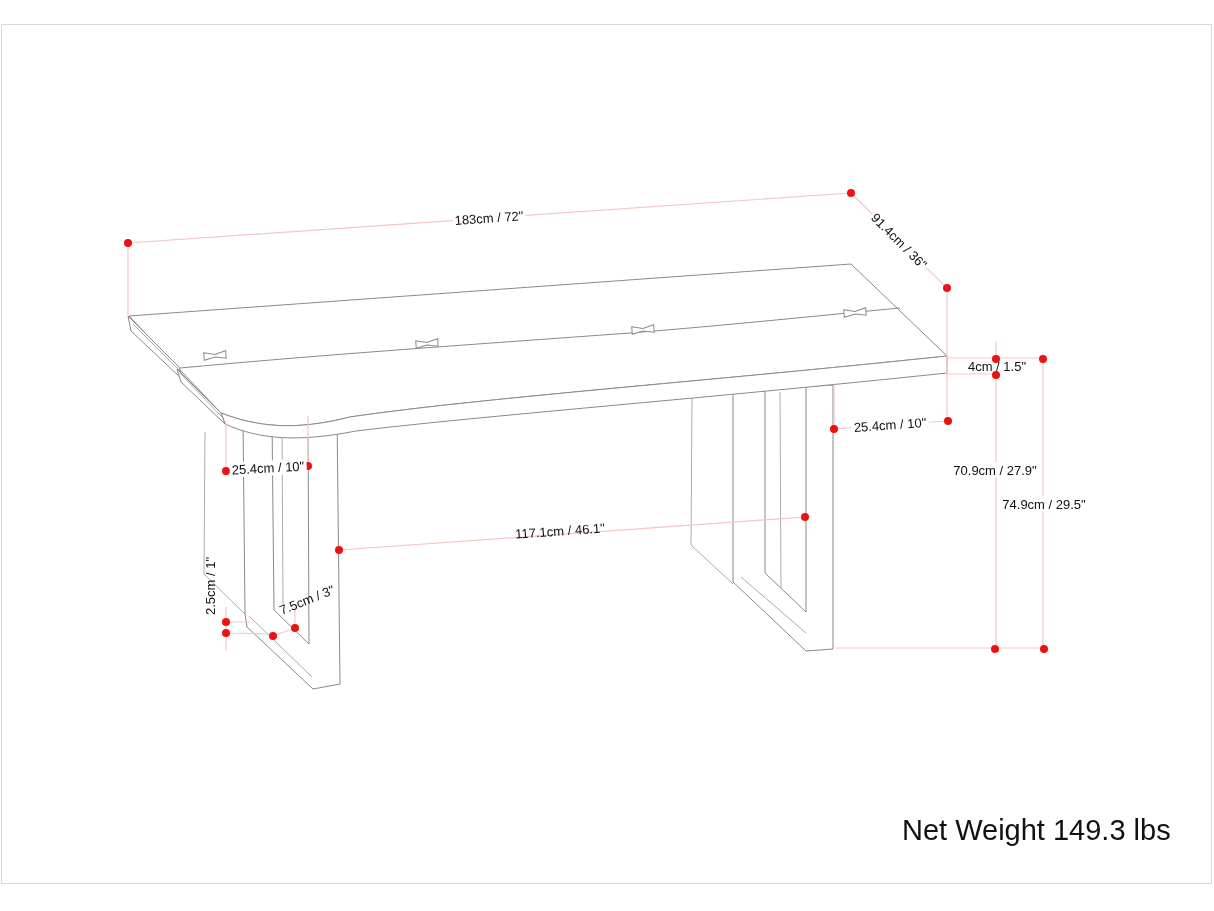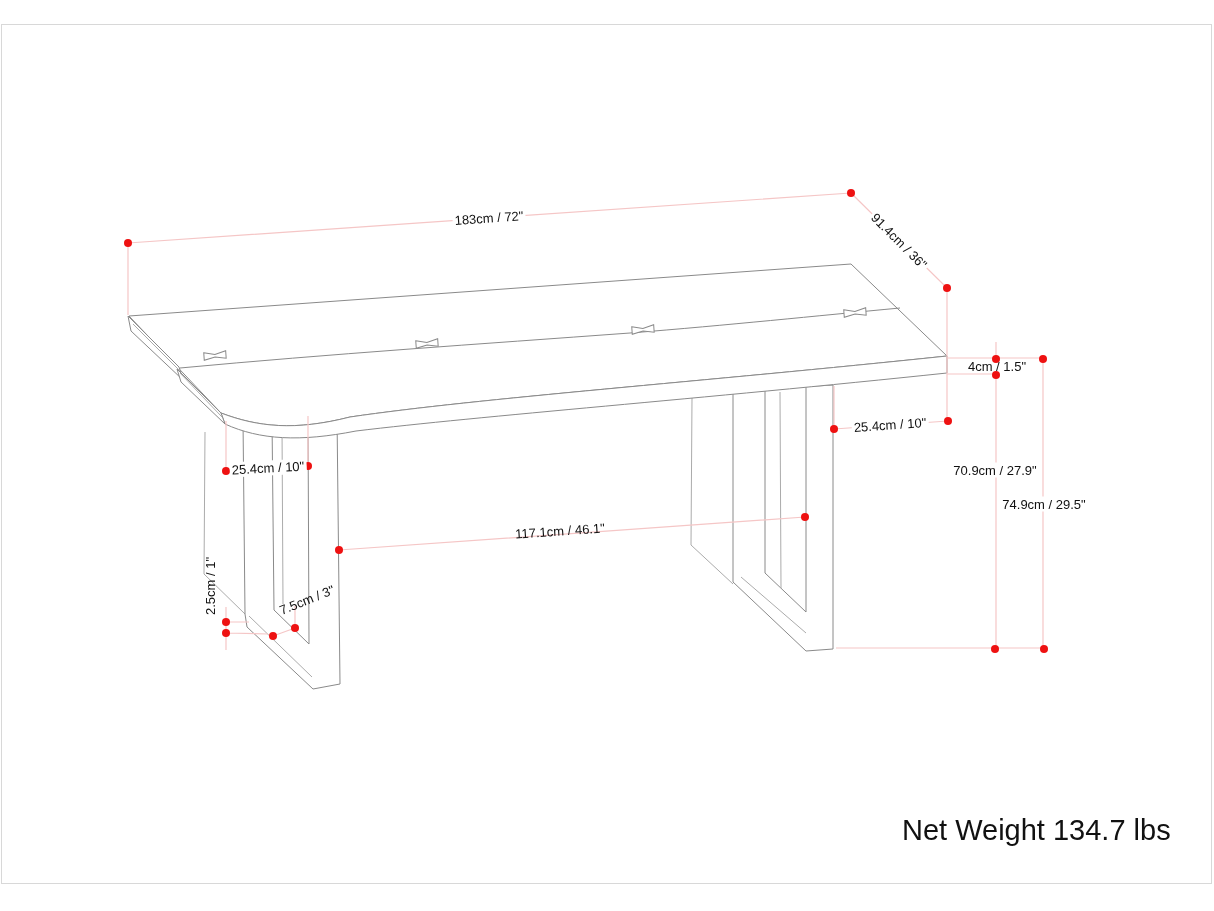--- a/index.html
+++ b/index.html
@@ -115,13 +115,13 @@
 <div class="dim-label bg r45" style="left:899px;top:241px;">91.4cm / 36"</div>
 <div class="dim-label" style="left:997px;top:366px;">4cm / 1.5"</div>
 <div class="dim-label bg r-3" style="left:268px;top:468px;">25.4cm / 10"</div>
 <div class="dim-label bg r-4" style="left:890px;top:425px;">25.4cm / 10"</div>
 <div class="dim-label bg" style="left:995px;top:470px;">70.9cm / 27.9"</div>
 <div class="dim-label bg" style="left:1044px;top:504px;">74.9cm / 29.5"</div>
 <div class="dim-label r-4" style="left:560px;top:531px;">117.1cm / 46.1"</div>
 <div class="dim-label r-90" style="left:210px;top:586px;">2.5cm / 1"</div>
 <div class="dim-label r-22" style="left:307px;top:600px;">7.5cm / 3"</div>
 
-<div class="net-weight">Net Weight 134.7 lbs</div>
+<div class="net-weight">Net Weight 149.3 lbs</div>
 
 </body></html>

